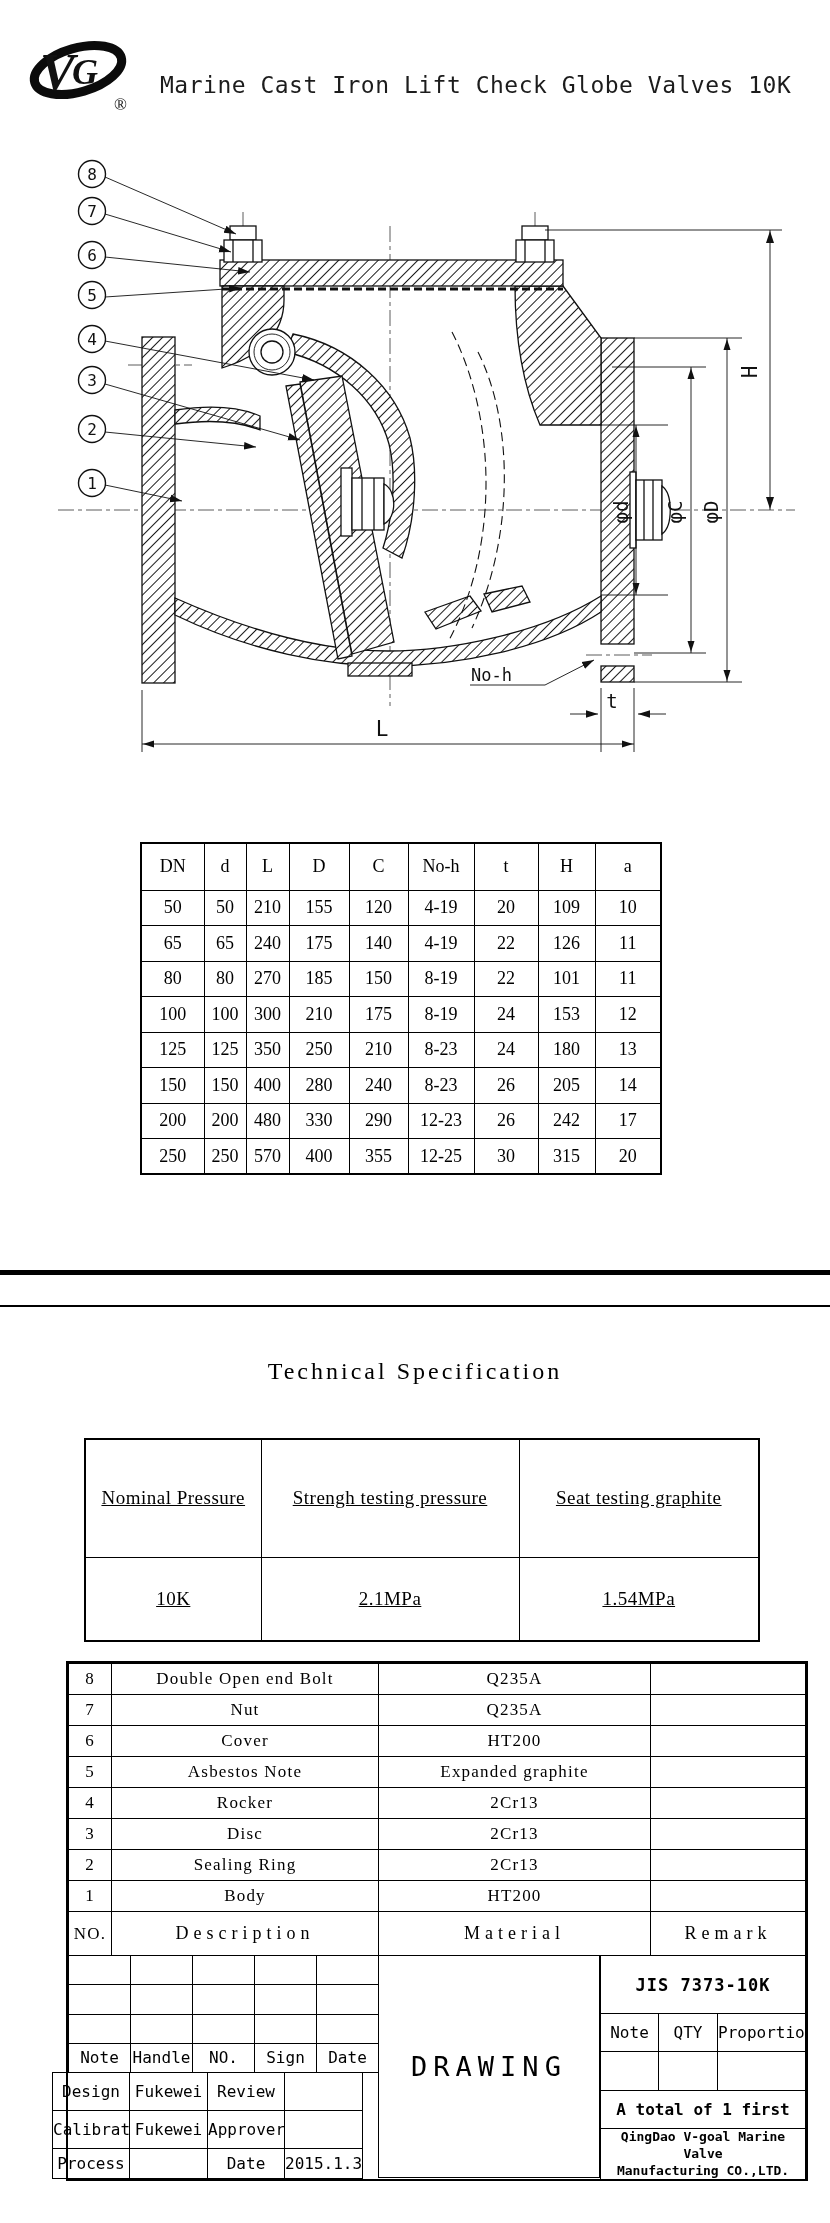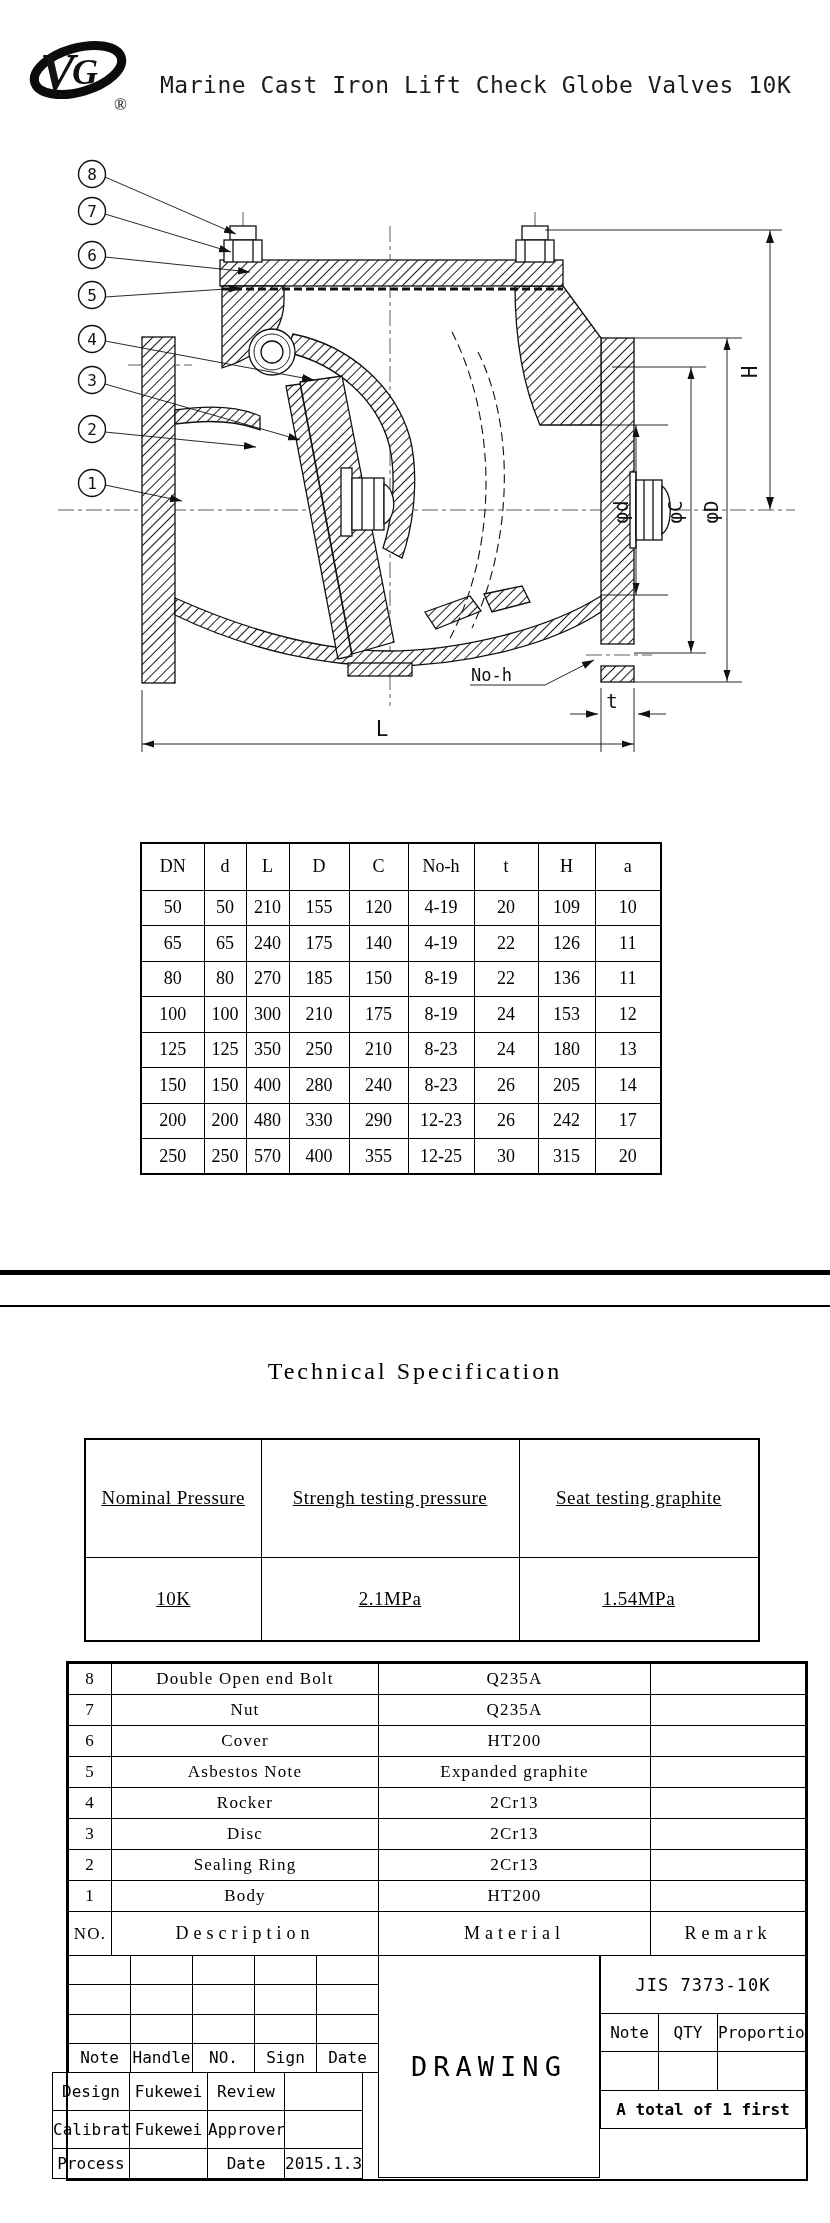--- a/index.html
+++ b/index.html
@@ -224,21 +224,21 @@
           <td>11</td>
         </tr>
         <tr>
           <td>80</td>
           <td>80</td>
           <td>270</td>
           <td>185</td>
           <td>150</td>
           <td>8-19</td>
           <td>22</td>
-          <td>136</td>
+          <td>101</td>
           <td>11</td>
         </tr>
         <tr>
           <td>100</td>
           <td>100</td>
           <td>300</td>
           <td>210</td>
           <td>175</td>
           <td>8-19</td>
           <td>24</td>
@@ -460,31 +460,37 @@
   </div>
 
   <table class="abs tech" style="left:600px;top:1955px;width:205px;">
     <colgroup>
         <col style="width:58px">
         <col style="width:59px">
         <col style="width:88px">
       </colgroup>
     <tbody>
         <tr style="height:58px">
-      <td colspan="3" style="font-size:17px;font-weight:400;letter-spacing:1px;">JIS 7373-10K</td>
+      <td colspan="3" style="font-size:17px;font-weight:700;letter-spacing:1px;">JIS 7373-10K</td>
     </tr>
     <tr style="height:38px" class="small-lbl">
       <td>Note</td>
       <td>QTY</td>
       <td>Proportion</td>
     </tr>
     <tr style="height:39px">
           <td></td>
           <td></td>
           <td></td>
         </tr>
     <tr style="height:38px">
       <td colspan="3" class="small-lbl">A total of 1 first</td>
     </tr>
+    <tr style="height:50px">
+      <td colspan="3" style="font-size:13px;line-height:1.3;font-weight:700;">
+        <div>QingDao V-goal Marine Valve</div>
+        <div>Manufacturing CO.,LTD.</div>
+      </td>
+    </tr>
   </tbody>
     </table>
 
 </div>
 
 </body></html>

